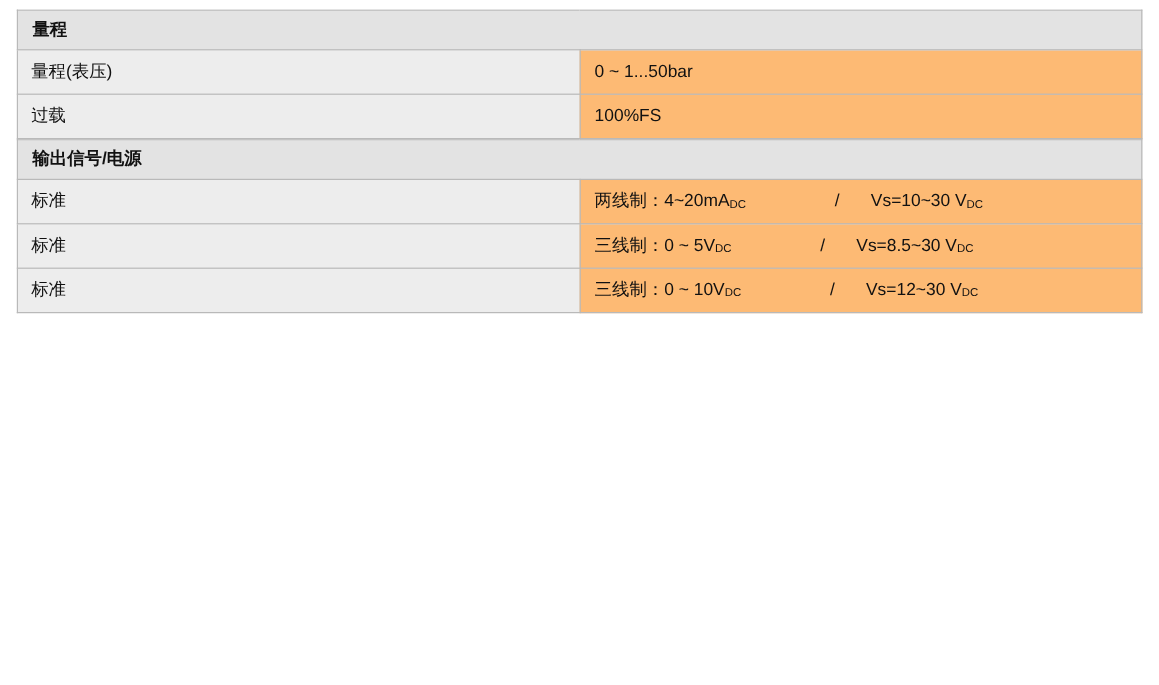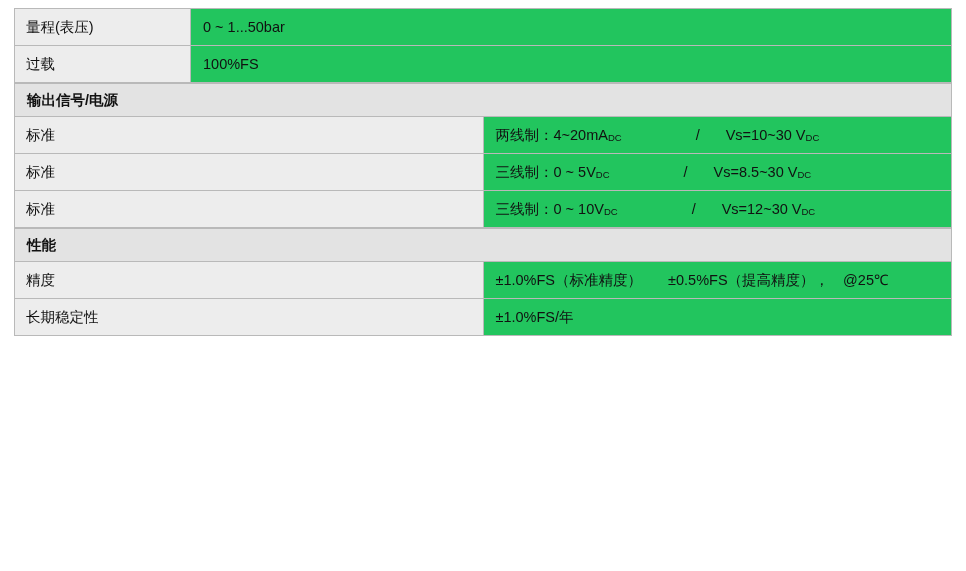--- a/index.html
+++ b/index.html
@@ -49,21 +49,21 @@
     color: #111;
   }
   .spec-table td.label {
     width: 152px;
     background: #ededed;
     height: 36px;
     color: #111;
     padding-left: 11px;
   }
   .spec-table td.value {
-    background: #22c55e;
+    background: #fdba74;
     height: 36px;
     color: #111;
   }
   sub {
     font-size: 9.5px;
     vertical-align: baseline;
     position: relative;
     top: 1px;
     letter-spacing: 0;
   }
@@ -72,20 +72,23 @@
   .gapsm { display: inline-block; width: 14px; }
 </style>
 </head>
 <body>
 
 <div class="page">
 
   <div class="tbl-wrap first">
     <table class="spec-table">
       <tbody>
+          <tr class="header-row">
+        <th colspan="2">量程</th>
+      </tr>
       <tr>
         <td class="label">量程(表压)</td>
         <td class="value">0 ~ 1...50bar</td>
       </tr>
       <tr>
         <td class="label">过载</td>
         <td class="value">100%FS</td>
       </tr>
     </tbody>
       </table>
@@ -116,31 +119,14 @@
       </tr>
       <tr>
         <td class="label">标准</td>
         <td class="value"><span>三线制：0 ~ 10V</span><sub>DC</sub><span class="gapwide"></span><span>/</span><span class="gapmed"></span><span>Vs=12~30 V</span><sub>DC</sub></td>
       </tr>
     </tbody>
       </table>
   </div>
   <div class="block-gap"></div>
 
-  <div class="tbl-wrap">
-    <table class="spec-table">
-      <tbody>
-          <tr class="header-row">
-        <th colspan="2">性能</th>
-      </tr>
-      <tr>
-        <td class="label">精度</td>
-        <td class="value"><span>±1.0%FS（标准精度）</span><span class="gapmed"></span><span>±0.5%FS（提高精度），</span><span class="gapsm"></span><span>@25℃</span></td>
-      </tr>
-      <tr>
-        <td class="label">长期稳定性</td>
-        <td class="value">±1.0%FS/年</td>
-      </tr>
-    </tbody>
-      </table>
-  </div>
 
 </div>
 
 </body></html>

